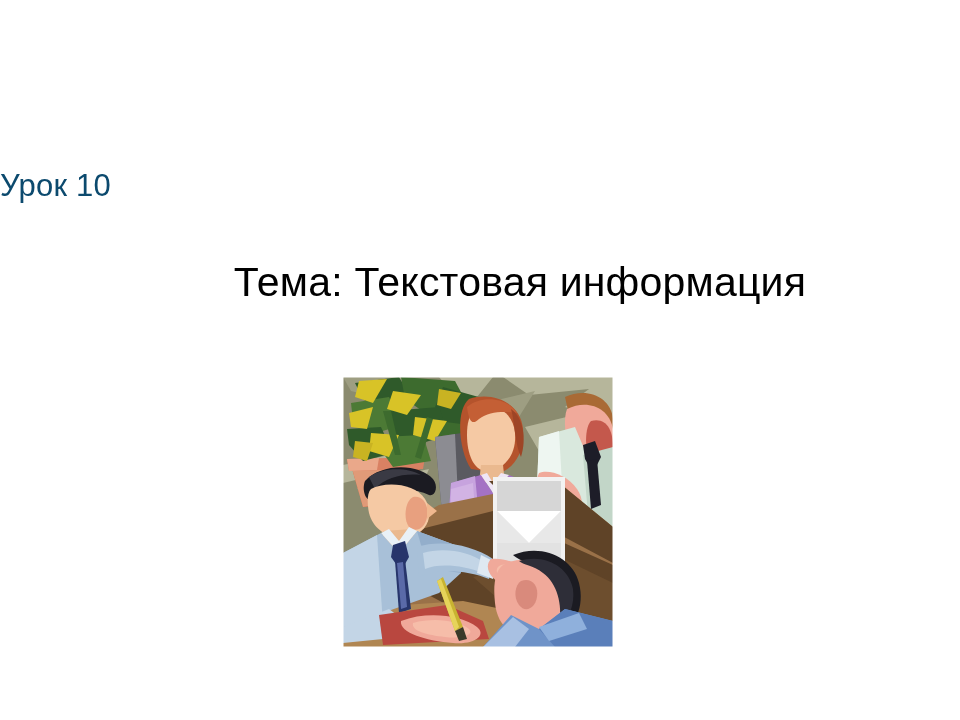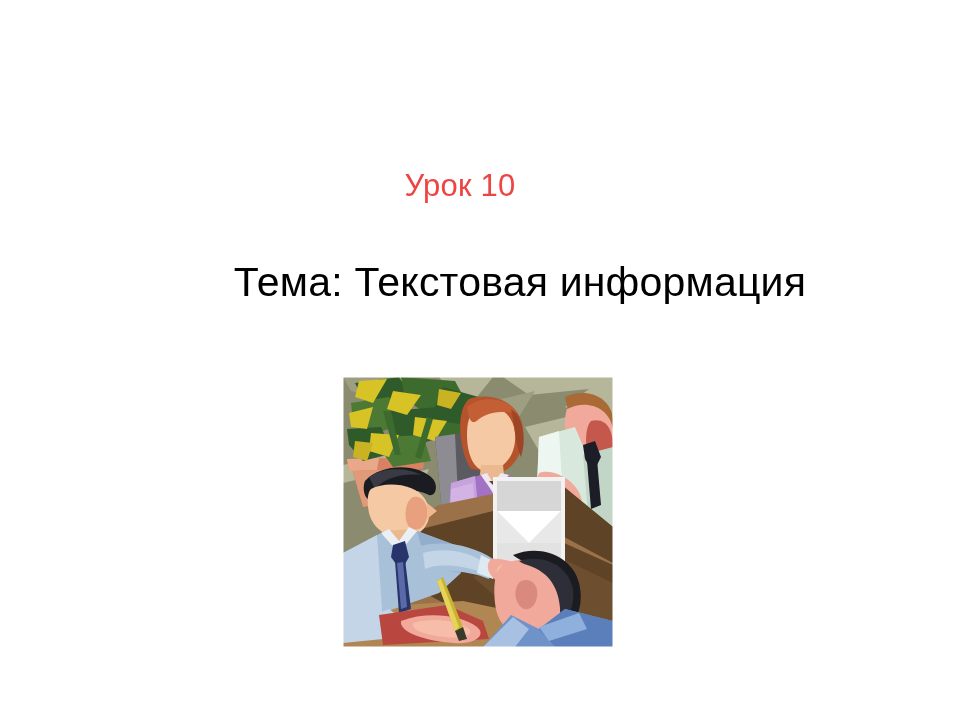--- a/index.html
+++ b/index.html
@@ -18,25 +18,25 @@
     position: relative;
     width: 960px;
     height: 720px;
     background: #ffffff;
   }
   .lesson-line {
     position: absolute;
     left: 0;
     top: 168px;
     width: 920px;
-    text-align: center;
+    text-align: left;
     font-size: 31px;
     line-height: 36px;
     letter-spacing: 0.2px;
-    color: #ef4444;
+    color: #0c4a6e;
     white-space: nowrap;
   }
   .topic-line {
     position: absolute;
     left: 0;
     top: 258px;
     width: 1040px;
     text-align: center;
     font-size: 41px;
     line-height: 48px;

